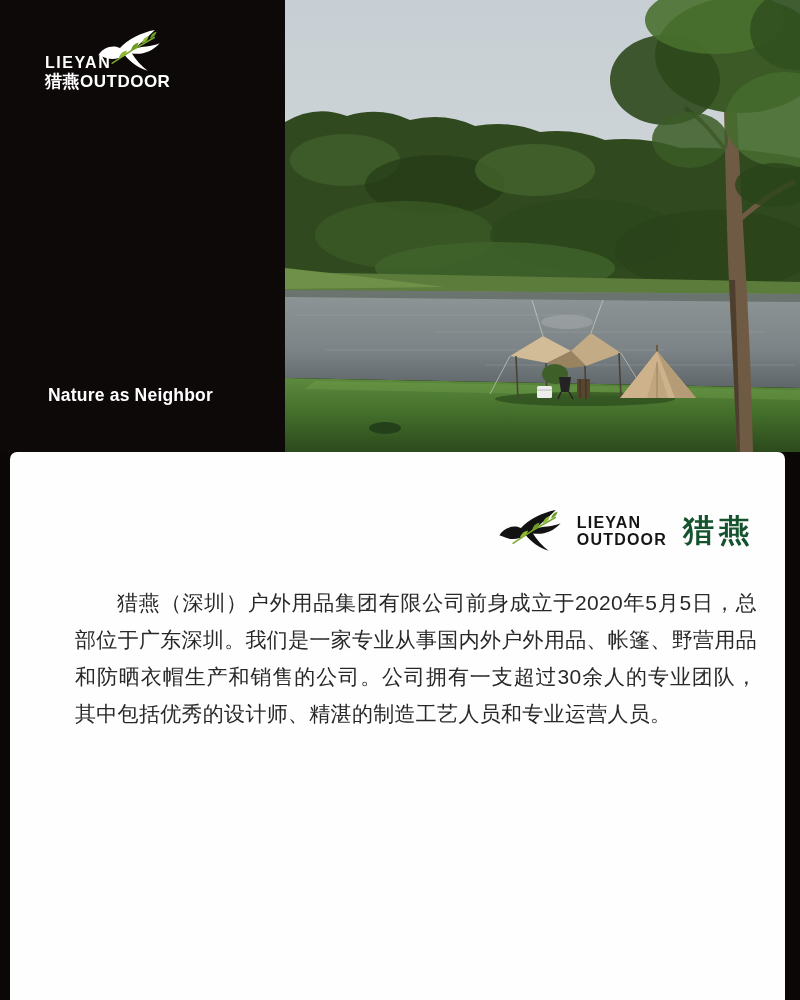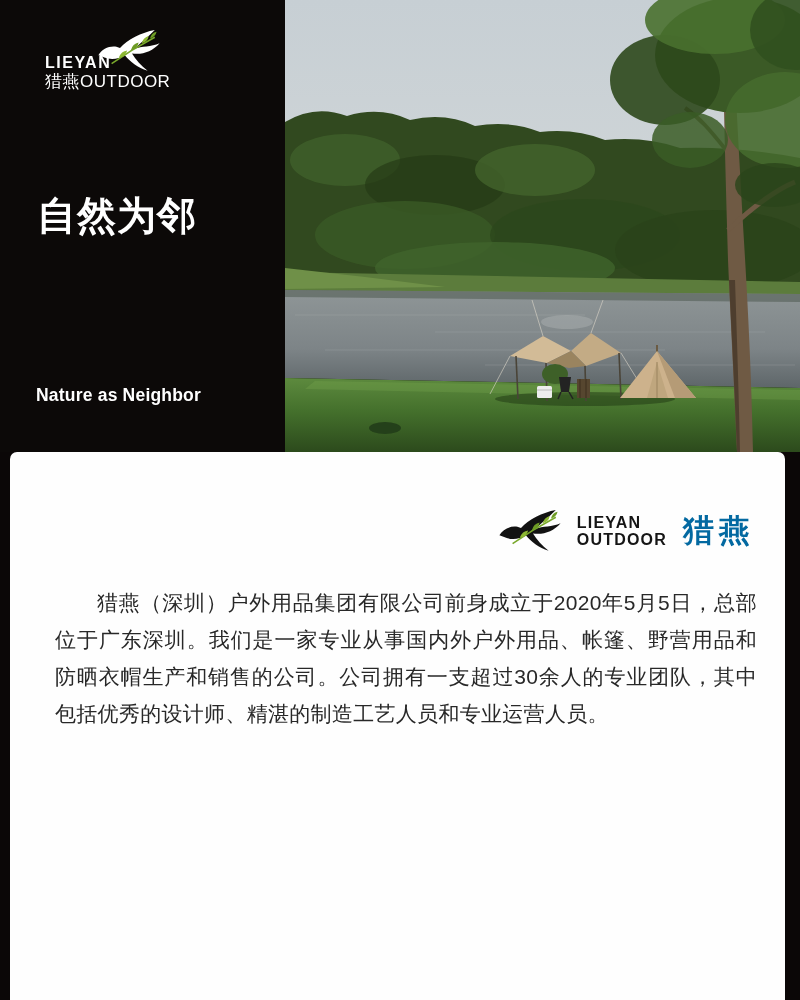--- a/index.html
+++ b/index.html
@@ -7,40 +7,40 @@
     width:800px;height:1000px;overflow:hidden;background:#0b0707;
     font-family:"Liberation Sans","DejaVu Sans",sans-serif;
     -webkit-font-smoothing:antialiased;
   }
   
   .hero{display:flex;width:800px;height:452px;}
   .panel{position:relative;width:285px;height:452px;background:#0c0908;flex:0 0 285px;}
   .logo-top{position:absolute;left:45px;top:30px;width:160px;height:60px;}
   .logo-top .bird{position:absolute;left:50px;top:0px;width:74px;height:42px;}
   .logo-top .l1{position:absolute;left:0;top:24px;color:#fff;font-size:16px;font-weight:bold;letter-spacing:1.5px;}
-  .logo-top .l2{position:absolute;left:0;top:40px;color:#fff;font-size:17px;font-weight:normal;letter-spacing:0.5px;white-space:nowrap;}
+  .logo-top .l2{position:absolute;left:0;top:40px;color:#fff;font-size:17px;font-weight:bold;letter-spacing:0.5px;white-space:nowrap;}
   .slogan-cn{position:absolute;left:37px;top:192px;color:#fff;font-size:39px;font-weight:bold;line-height:47px;letter-spacing:1px;}
-  .slogan-en{position:absolute;left:36px;top:384px;color:#fff;font-size:17.5px;font-weight:bold;line-height:22px;letter-spacing:0.2px;}
+  .slogan-en{position:absolute;left:48px;top:384px;color:#fff;font-size:17.5px;font-weight:bold;line-height:22px;letter-spacing:0.2px;}
   .photo{position:relative;width:515px;height:452px;flex:1;}
   .photo svg{display:block;width:515px;height:452px;}
   
   .card{
     position:relative;margin:0 15px 0 10px;height:548px;background:#fefefe;
     border-radius:7px 7px 0 0;
   }
   .logo-bottom{
     display:flex;align-items:center;justify-content:flex-end;
     padding:56px 30px 0 0;height:46px;
   }
   .logo-bottom .bird{width:72px;height:42px;margin-right:8px;}
   .logo-bottom .stack{display:flex;flex-direction:column;color:#151515;}
   .logo-bottom .stack span{font-size:16px;font-weight:bold;letter-spacing:1.2px;line-height:17px;}
-  .logo-bottom .cn{margin-left:16px;font-size:31px;font-weight:bold;color:#0369a1;letter-spacing:5px;}
+  .logo-bottom .cn{margin-left:16px;font-size:31px;font-weight:bold;color:#14532d;letter-spacing:5px;}
   .about{
-    padding:30px 28px 0 45px;
+    padding:30px 28px 0 65px;
     color:#282828;font-size:21px;line-height:37px;text-align:justify;
   }
   .about p{margin:0;text-indent:2em;letter-spacing:0.3px;}
 </style>
 </head>
 <body>
 
 <div class="hero">
   <div class="panel">
 
@@ -53,21 +53,20 @@
         <path fill="#8db832" d="M38,46 q4,-11 14,-12 q-3,11 -14,12 z"></path>
         <path fill="#6d9b24" d="M58,34 q3,-11 13,-13 q-2,11 -13,13 z"></path>
         <path fill="#8db832" d="M76,22 q3,-10 12,-12 q-2,10 -12,12 z"></path>
         <path fill="#6d9b24" d="M90,14 q2,-9 11,-11 q-2,9 -11,11 z"></path>
       </svg>
       <div class="l1">LIEYAN</div>
       <div class="l2">猎燕OUTDOOR</div>
     </div>
 
     <div class="slogan-cn">
-      <div>自然为邻</div>
     </div>
 
     <div class="slogan-en">
       <div>Nature as Neighbor</div>
     </div>
   </div>
 
   <div class="photo">
     <svg viewBox="0 0 515 452" preserveAspectRatio="none">
       <defs>

